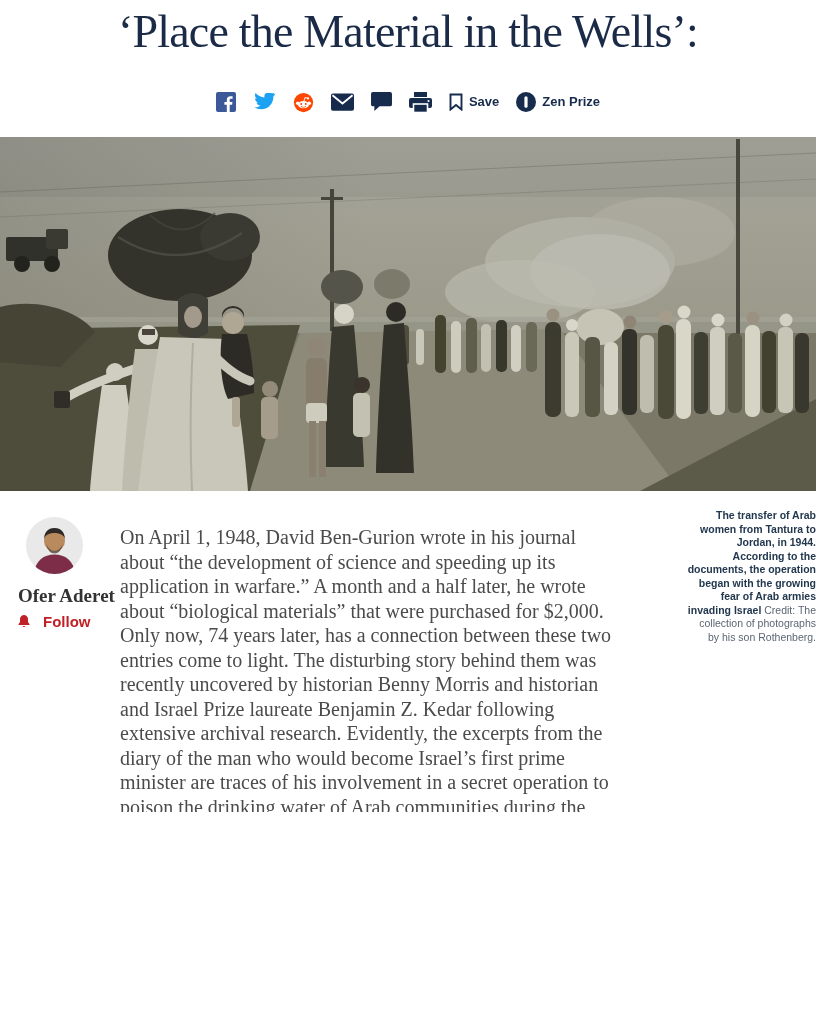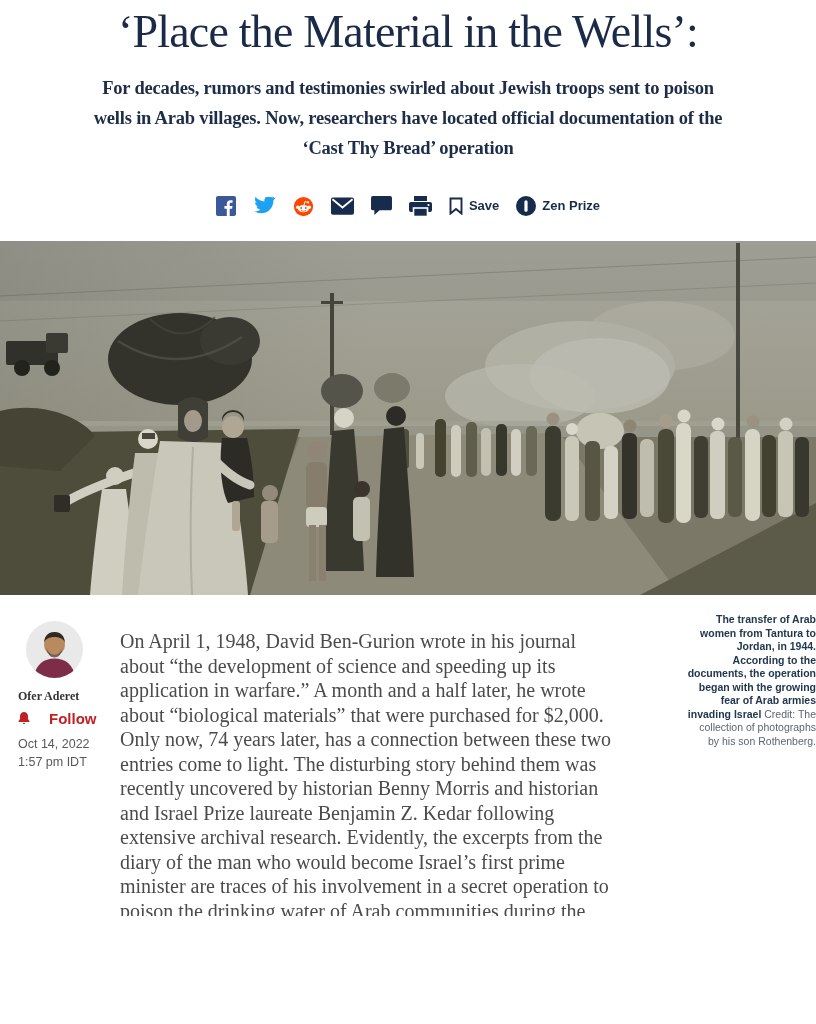--- a/index.html
+++ b/index.html
@@ -45,25 +45,25 @@
   
   .content {
     display:flex; margin-top:8px; padding-left:18px; padding-right:6px;
     height:313px; overflow:hidden;
   }
   .author-rail { width:94px; flex:none; padding-top:18px; }
   .avatar { width:57px; height:57px; margin-left:8px; line-height:0; cursor:pointer; }
   .author-name {
     margin-top:11px;
     font-family:"Liberation Serif", serif; font-weight:bold;
-    font-size:12px; color:#333; cursor:pointer; white-space:nowrap;
+    font-size:19px; color:#333; cursor:pointer; white-space:nowrap;
   }
   .follow {
     background:none; border:none; padding:0; cursor:pointer;
-    margin-top:6px; display:flex; align-items:center; gap:19px;
+    margin-top:6px; display:flex; align-items:center; gap:13px;
   }
   .follow span {
     font-family:"Liberation Sans", sans-serif; font-weight:bold;
     font-size:15px; color:#c02126;
   }
   .date {
     margin-top:8px;
     font-size:12.5px; line-height:18px; color:#595959; width:96px;
   }
   .body-col { width:500px; flex:none; margin-left:8px; padding-top:26px; }
@@ -81,25 +81,20 @@
 </style>
 </head>
 <body>
 
 <div class="page">
 
   <h1 class="headline">
     <span class="hl">‘Place the Material in the Wells’:</span>
   </h1>
 
-  <div class="subtitle">
-    <span class="sl">For decades, rumors and testimonies swirled about Jewish troops sent to poison</span>
-    <span class="sl">wells in Arab villages. Now, researchers have located official documentation of the</span>
-    <span class="sl">‘Cast Thy Bread’ operation</span>
-  </div>
 
   <div class="share-row">
     <button class="share-btn">
       <svg width="20" height="20" viewBox="0 0 20 20">
           <rect width="20" height="20" rx="2" fill="#3b5998"></rect>
           <path d="M13.7 20v-7.2h2.4l.36-2.8h-2.76V8.2c0-.81.22-1.36 1.39-1.36h1.48V4.35c-.26-.03-1.14-.11-2.16-.11-2.14 0-3.6 1.3-3.6 3.7v2.06H8.4v2.8h2.41V20h2.89z" fill="#fff"></path>
         </svg>
     </button>
     <button class="share-btn">
       <svg width="23" height="19" viewBox="0 0 24 20">
@@ -298,21 +293,20 @@
           </g>
         </svg>
       </div>
       <div class="author-name">Ofer Aderet</div>
       <button class="follow">
         <svg width="12" height="13" viewBox="0 0 12 13">
             <path d="M6 0C3.8 0 2 1.8 2 4v3L.5 9.3v.7h11v-.7L10 7V4c0-2.2-1.8-4-4-4zM4.6 11a1.5 1.5 0 0 0 2.8 0z" fill="#c02126"></path>
           </svg>
         <span>Follow</span>
       </button>
-      <div class="date">Oct 14, 2022 1:57 pm IDT</div>
     </aside>
 
     <div class="body-col">
       <p class="body-text">On April 1, 1948, David Ben-Gurion wrote in his journal about “the development of science and speeding up its application in warfare.” A month and a half later, he wrote about “biological materials” that were purchased for $2,000. Only now, 74 years later, has a connection between these two entries come to light. The disturbing story behind them was recently uncovered by historian Benny Morris and historian and Israel Prize laureate Benjamin Z. Kedar following extensive archival research. Evidently, the excerpts from the diary of the man who would become Israel’s first prime minister are traces of his involvement in a secret operation to poison the drinking water of Arab communities during the War of Independence.</p>
     </div>
 
     <aside class="caption-rail">
       <span class="cap-bold">The transfer of Arab women from Tantura to Jordan, in 1944. According to the documents, the operation began with the growing fear of Arab armies invading Israel</span><span class="cap-credit"> Credit: The collection of photographs by his son Rothenberg.</span>
     </aside>
   </div>

